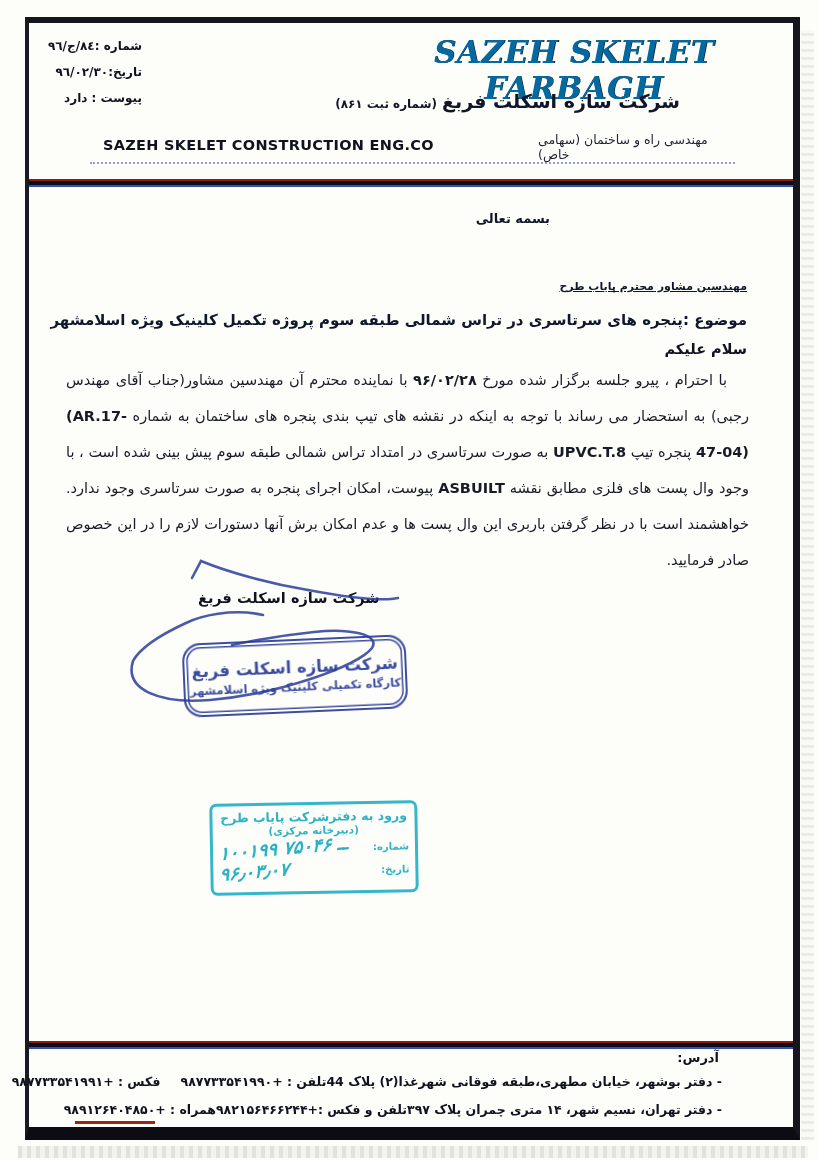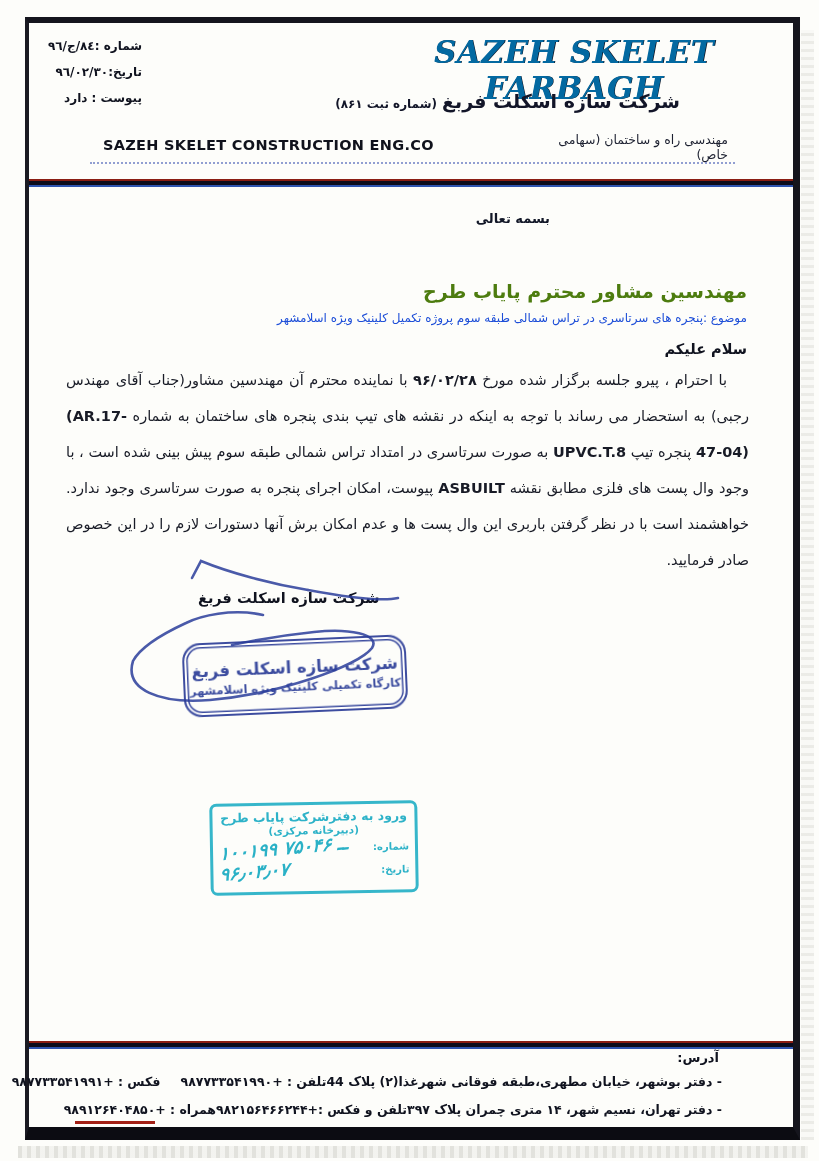--- a/index.html
+++ b/index.html
@@ -21,37 +21,37 @@
   
   .meta{position:absolute;left:42px;top:33px;width:100px;text-align:right;direction:rtl;
         font-size:12px;font-weight:bold;line-height:26px;color:#10131f;}
   .title-en{position:absolute;left:398px;top:34px;width:352px;text-align:center;
         font-family:"DejaVu Serif",serif;font-style:italic;font-weight:bold;
         font-size:31px;letter-spacing:.5px;color:#0369a1;text-shadow:.6px 0 #0e0e1a;}
   .co-fa{position:absolute;left:420px;top:90px;width:260px;text-align:center;direction:rtl;
         color:#121528;white-space:nowrap;}
   .co-fa .nm{font-size:19px;font-weight:bold;}
   .co-fa .reg{font-size:12px;font-weight:bold;}
-  .co-fa-sub{position:absolute;left:538px;top:132px;width:190px;text-align:right;direction:rtl;
+  .co-fa-sub{position:absolute;left:538px;top:132px;width:190px;text-align:left;direction:rtl;
         font-size:12.5px;color:#1c2030;}
   .co-en-sub{position:absolute;left:103px;top:137px;font-size:14.5px;font-weight:bold;
         letter-spacing:.3px;color:#10121c;}
   .dotline{position:absolute;left:90px;top:162px;width:645px;height:0;
         border-top:2px dotted #7787c8;opacity:.8;}
   .rule{position:absolute;left:29px;width:764px;}
   .rule .r1{height:2px;background:#8a1d12;}
   .rule .r2{height:4px;background:#0c0c1c;}
   .rule .r3{height:1.5px;background:#2e54b0;}
   .rule-top{top:179px;} .rule-bottom{top:1041px;}
 
   
   .bismillah{position:absolute;left:350px;top:211px;width:200px;text-align:right;direction:rtl;
         font-size:13px;font-weight:bold;color:#131828;}
-  .rcpt{position:absolute;right:72px;top:280px;direction:rtl;font-size:19px;font-weight:bold;color:#4d7c0f;}
-  .subj{position:absolute;right:72px;top:311px;direction:rtl;font-size:12px;font-weight:normal;color:#1d4ed8;}
+  .rcpt{position:absolute;right:72px;top:280px;direction:rtl;font-size:11px;font-weight:bold;color:#0f172a;text-decoration:underline;}
+  .subj{position:absolute;right:72px;top:311px;direction:rtl;font-size:15px;font-weight:bold;color:#0f172a;}
   .salu{position:absolute;right:72px;top:341px;direction:rtl;font-size:14.5px;font-weight:bold;color:#10131f;}
   .para{position:absolute;left:66px;top:362px;width:683px;direction:rtl;text-align:justify;
         font-size:14.5px;line-height:36px;color:#181b26;text-indent:22px;}
   .para .b{font-weight:bold;}
 
   
   .sig-name{position:absolute;left:198px;top:590px;direction:rtl;font-size:14.5px;font-weight:bold;color:#10131f;}
   .sig-svg{position:absolute;left:80px;top:540px;width:340px;height:180px;z-index:5;}
   .stamp-co{position:absolute;left:183px;top:639px;width:224px;height:74px;box-sizing:border-box;
         transform:rotate(-2.5deg);border:2.5px solid #2d3e98;border-radius:18px;

